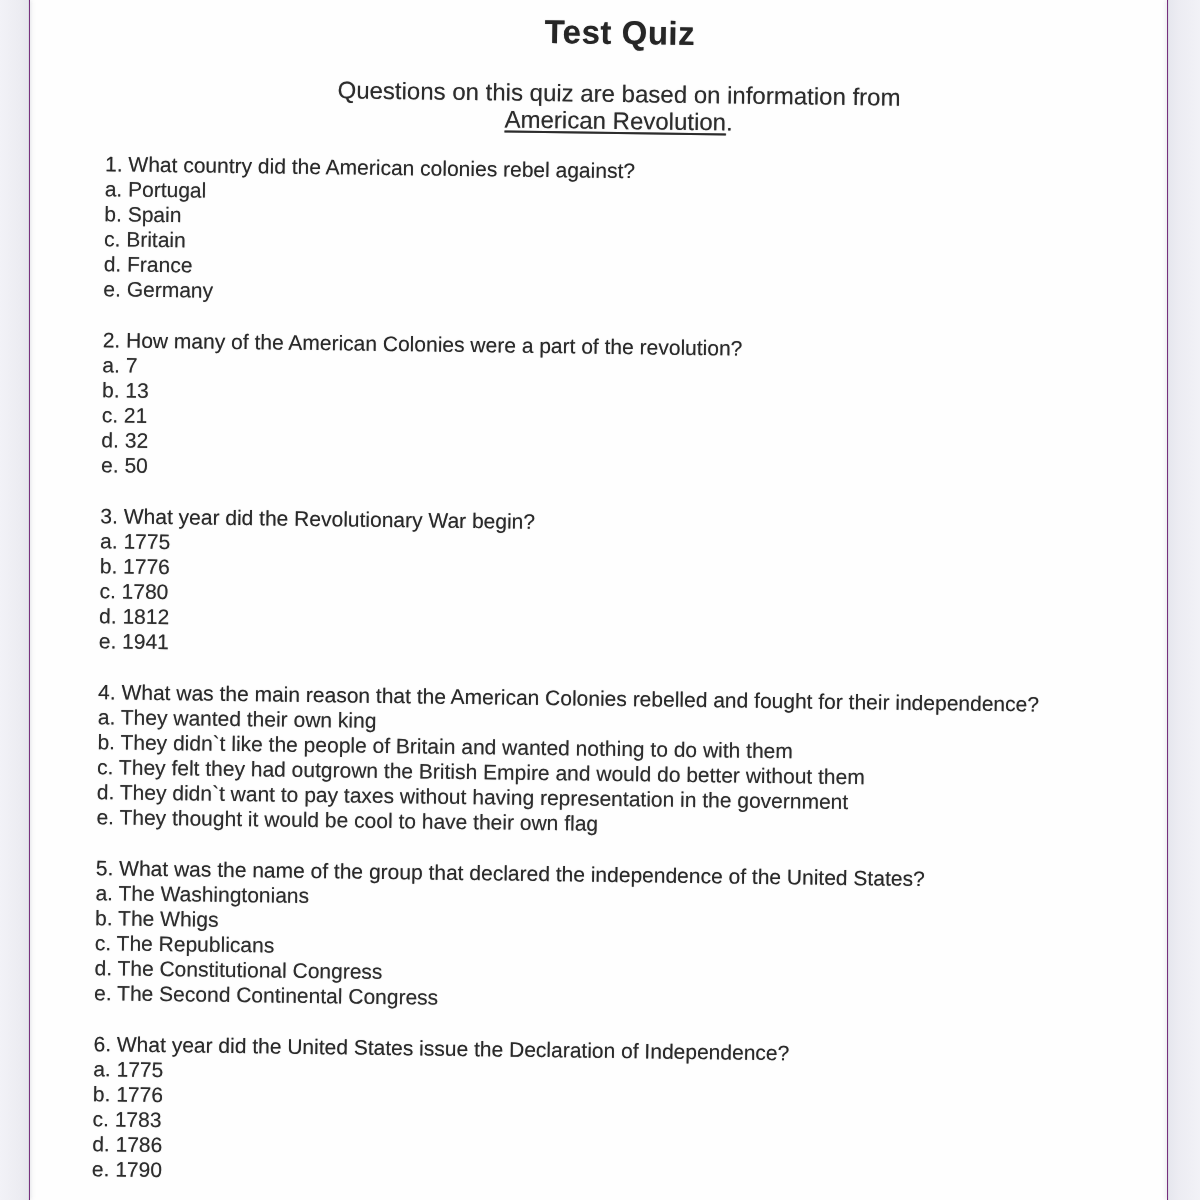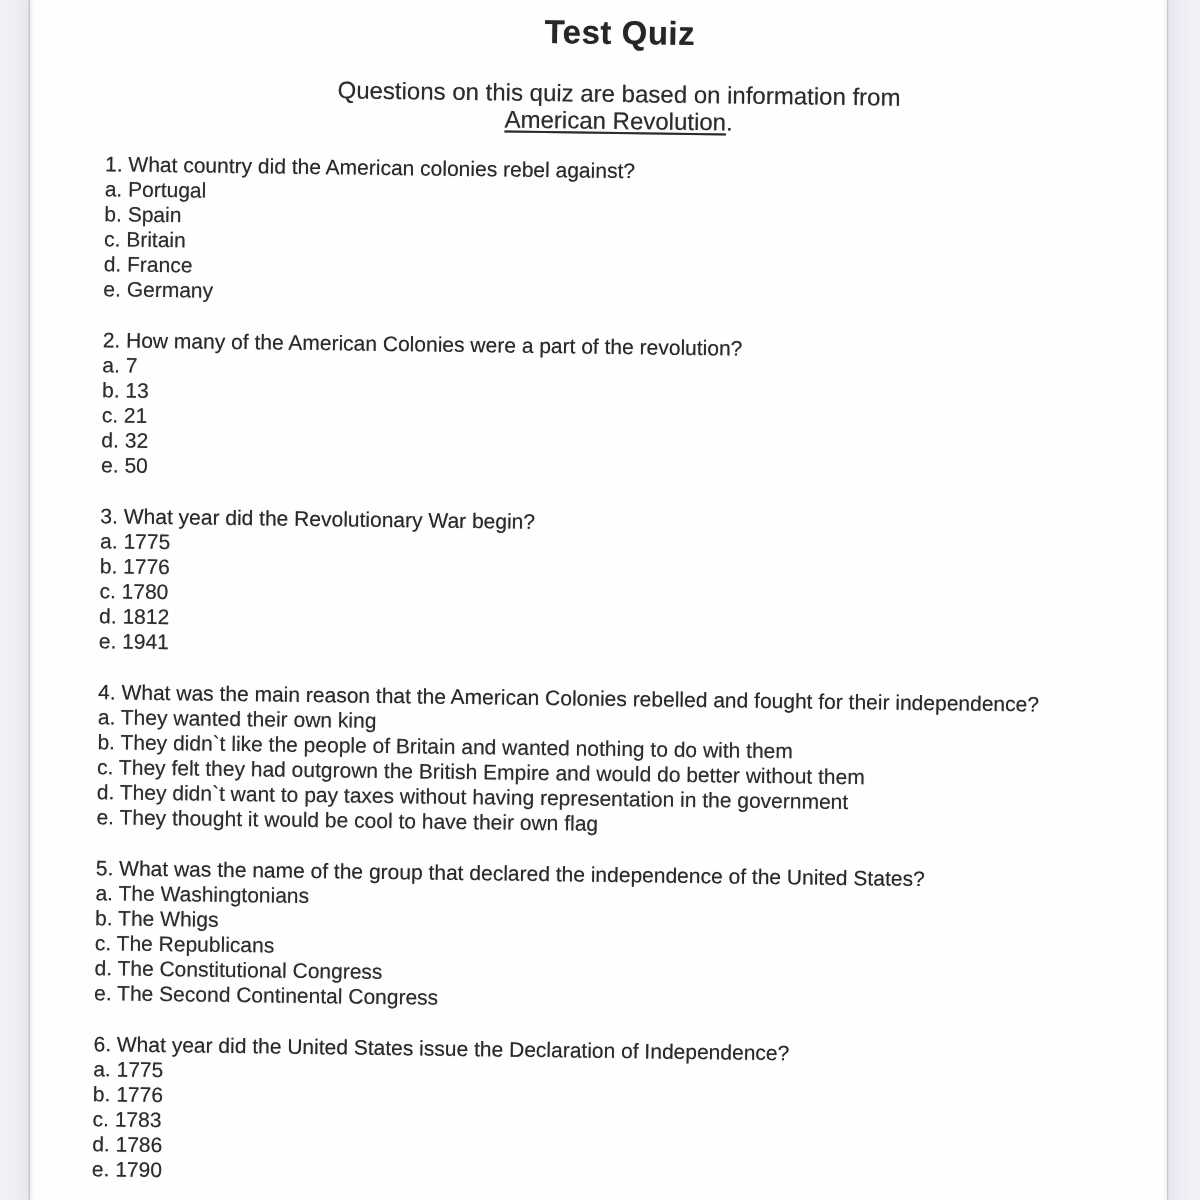--- a/index.html
+++ b/index.html
@@ -5,21 +5,21 @@
   * { margin: 0; padding: 0; box-sizing: border-box; }
   html, body { width: 1200px; height: 1200px; overflow: hidden; }
   body {
     font-family: "Liberation Sans", "DejaVu Sans", sans-serif;
     background: #ffffff;
   }
   .stage {
     position: relative;
     width: 1200px;
     height: 1200px;
-    background: #bef264;
+    background: #701a75;
   }
   .edge {
     position: absolute;
     top: 0;
     height: 1200px;
     z-index: 3;
   }
   .edge-left {
     left: 0;
     width: 29px;

